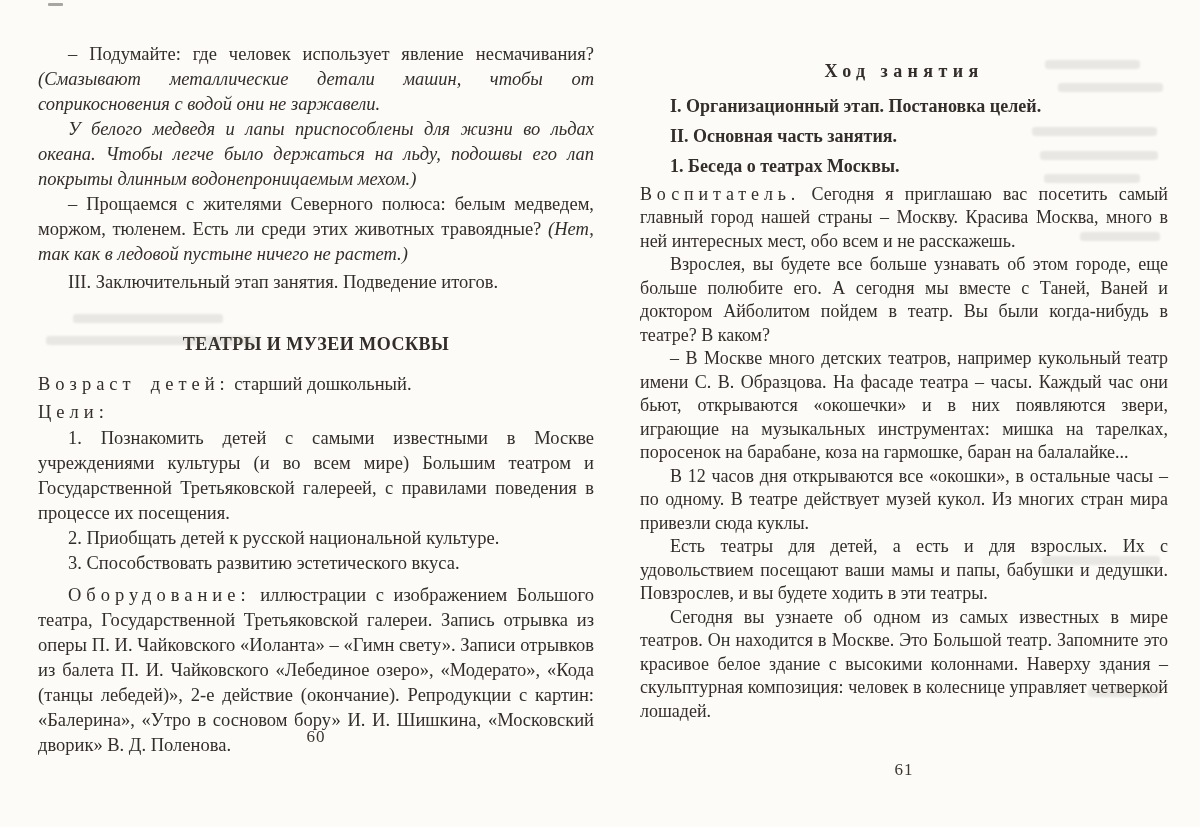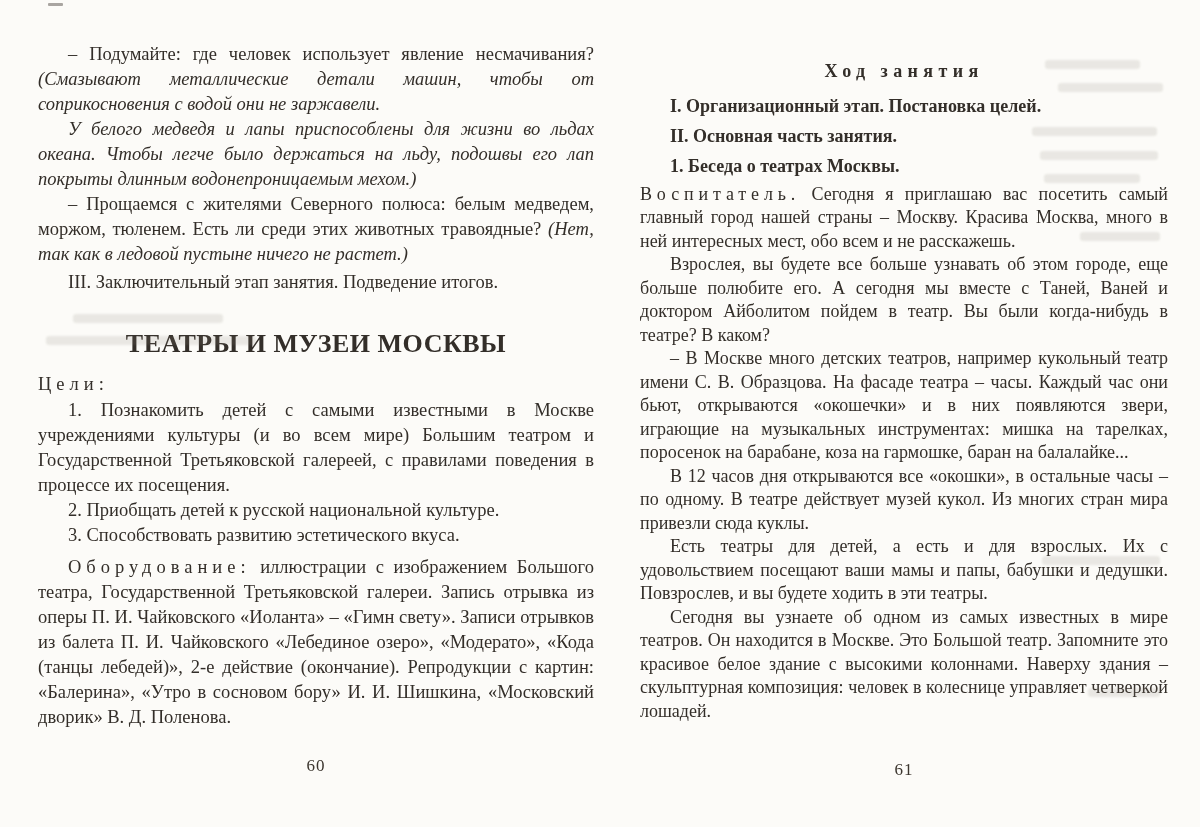--- a/index.html
+++ b/index.html
@@ -18,39 +18,39 @@
   .page-body-right{position:absolute;top:44px;left:0;right:0;margin-top:16px;}
   p{margin:0;text-align:justify;font-size:18.5px;line-height:25px;}
   .page-right p{font-size:18px;line-height:23.5px;}
   .indent{text-indent:30px;}
   .i{font-style:italic;}
   .b{font-weight:normal;}
   
   .sp{letter-spacing:.27em;word-spacing:.3em;}
   
   .section-title{
-    text-align:center;font-weight:bold;font-size:26px;line-height:26px;
+    text-align:center;font-weight:bold;font-size:18px;line-height:26px;
     letter-spacing:.5px;margin-top:36px;margin-bottom:13px;text-indent:0;
   }
   .age-line,.goals-line{line-height:28px;}
   .equipment-par{margin-top:7px;}
   .stage3-par{margin-top:3px;}
   
   .lesson-heading{
     text-align:center;font-weight:bold;font-size:18.5px;line-height:28px;
     letter-spacing:.3em;margin-bottom:7px;text-indent:0;
   }
   .stage{font-weight:bold;line-height:30px !important;text-indent:30px;text-align:left;}
   .teacher-par{margin-top:2px;}
   
   .page-number{
     position:absolute;left:0;right:0;text-align:center;
     font-size:17px;color:#3c362f;letter-spacing:1px;
   }
-  .page-number-left{top:756px;}
+  .page-number-left{top:727px;}
   .page-number-right{top:760px;}
   
   .artifact{
     position:absolute;background:#8a8378;opacity:.16;border-radius:3px;
     filter:blur(1.2px);pointer-events:none;
   }
   .edge-mark{
     position:absolute;left:48px;top:3px;width:15px;height:3px;
     background:#55504a;opacity:.5;border-radius:1px;
   }
@@ -68,20 +68,21 @@
       <p class="indent"><span>– Подумайте: где человек использует явление несмачивания? </span><span class="i">(Смазывают металлические детали машин, чтобы от соприкосновения с водой они не заржавели.</span></p>
 
       <p class="indent i">У белого медведя и лапы приспособлены для жизни во льдах океана. Чтобы легче было держаться на льду, подошвы его лап покрыты длинным водонепроницаемым мехом.)</p>
 
       <p class="indent"><span>– Прощаемся с жителями Северного полюса: белым медведем, моржом, тюленем. Есть ли среди этих животных травоядные? </span><span class="i">(Нет, так как в ледовой пустыне ничего не растет.)</span></p>
 
       <p class="indent b stage3-par">III. Заключительный этап занятия. Подведение итогов.</p>
 
       <p class="section-title">ТЕАТРЫ И МУЗЕИ МОСКВЫ</p>
 
+      <p class="age-line"><span class="b sp">Возраст детей:</span><span> старший дошкольный.</span></p>
 
       <p class="goals-line"><span class="b sp">Цели:</span></p>
 
       <p class="indent">1. Познакомить детей с самыми известными в Москве учреждениями культуры (и во всем мире) Большим театром и Государственной Третьяковской галереей, с правилами поведения в процессе их посещения.</p>
       <p class="indent">2. Приобщать детей к русской национальной культуре.</p>
       <p class="indent">3. Способствовать развитию эстетического вкуса.</p>
 
       <p class="indent equipment-par"><span class="b sp">Оборудование:</span><span> иллюстрации с изображением Большого театра, Государственной Третьяковской галереи. Запись отрывка из оперы П. И. Чайковского «Иоланта» – «Гимн свету». Записи отрывков из балета П. И. Чайковского «Лебединое озеро», «Модерато», «Кода (танцы лебедей)», 2-е действие (окончание). Репродукции с картин: «Балерина», «Утро в сосновом бору» И. И. Шишкина, «Московский дворик» В. Д. Поленова.</span></p>
 
     </div>

